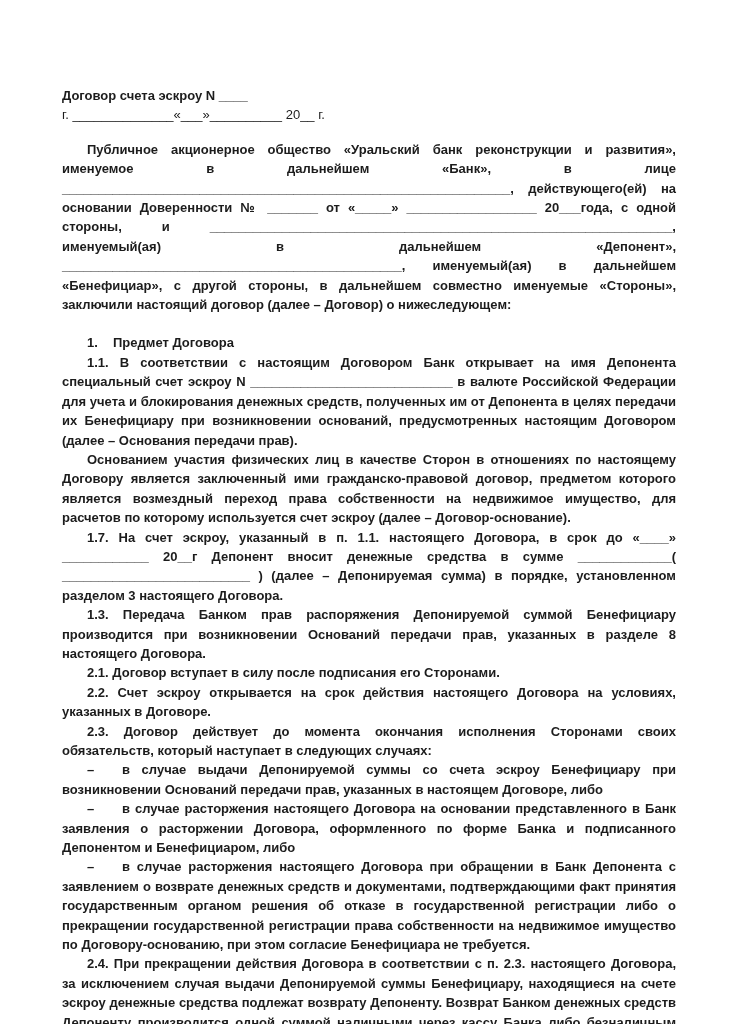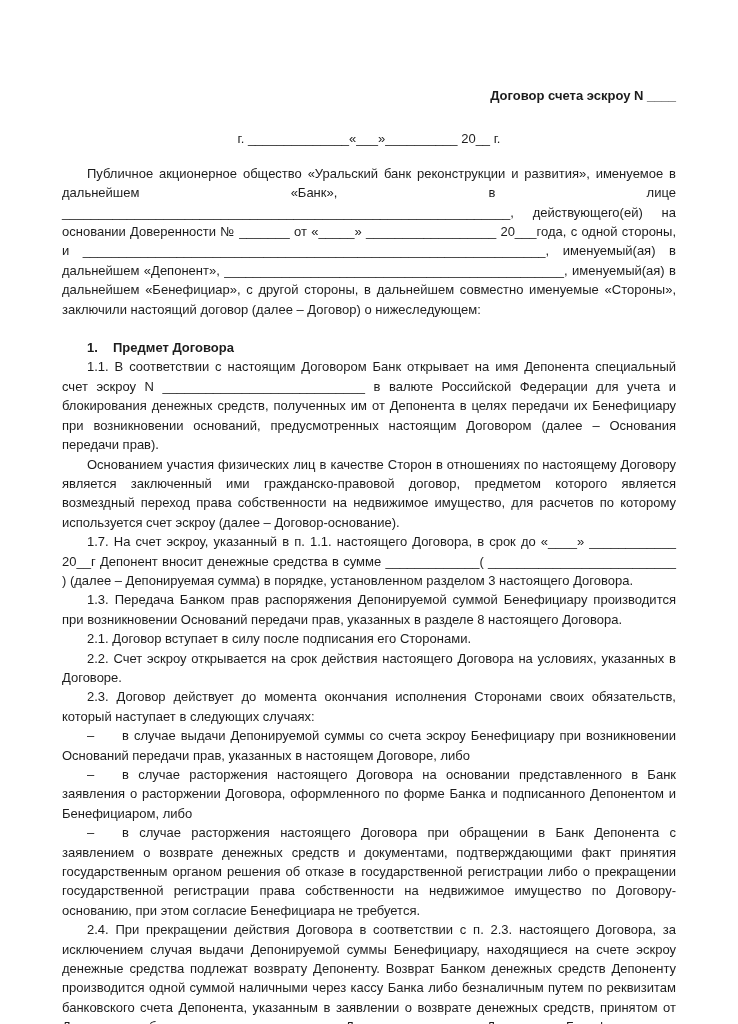--- a/index.html
+++ b/index.html
@@ -14,30 +14,30 @@
     line-height: 19.4px;
     color: #1c1c1c;
   }
   .content {
     padding: 86px 62px 0 62px;
   }
   p {
     margin: 0;
     text-align: justify;
     text-indent: 25px;
+    font-weight: bold;
   }
   .title {
-    text-align: right;
+    text-align: left;
     text-indent: 0;
     font-weight: 700;
-    margin-bottom: 24px;
   }
   .dateline {
     display: flex;
-    justify-content: center;
+    justify-content: flex-start;
     margin-bottom: 15px;
     white-space: nowrap;
   }
   .sec {
     font-weight: 700;
     margin-top: 19px;
   }
   .secnum {
     display: inline-block;
     width: 26px;

